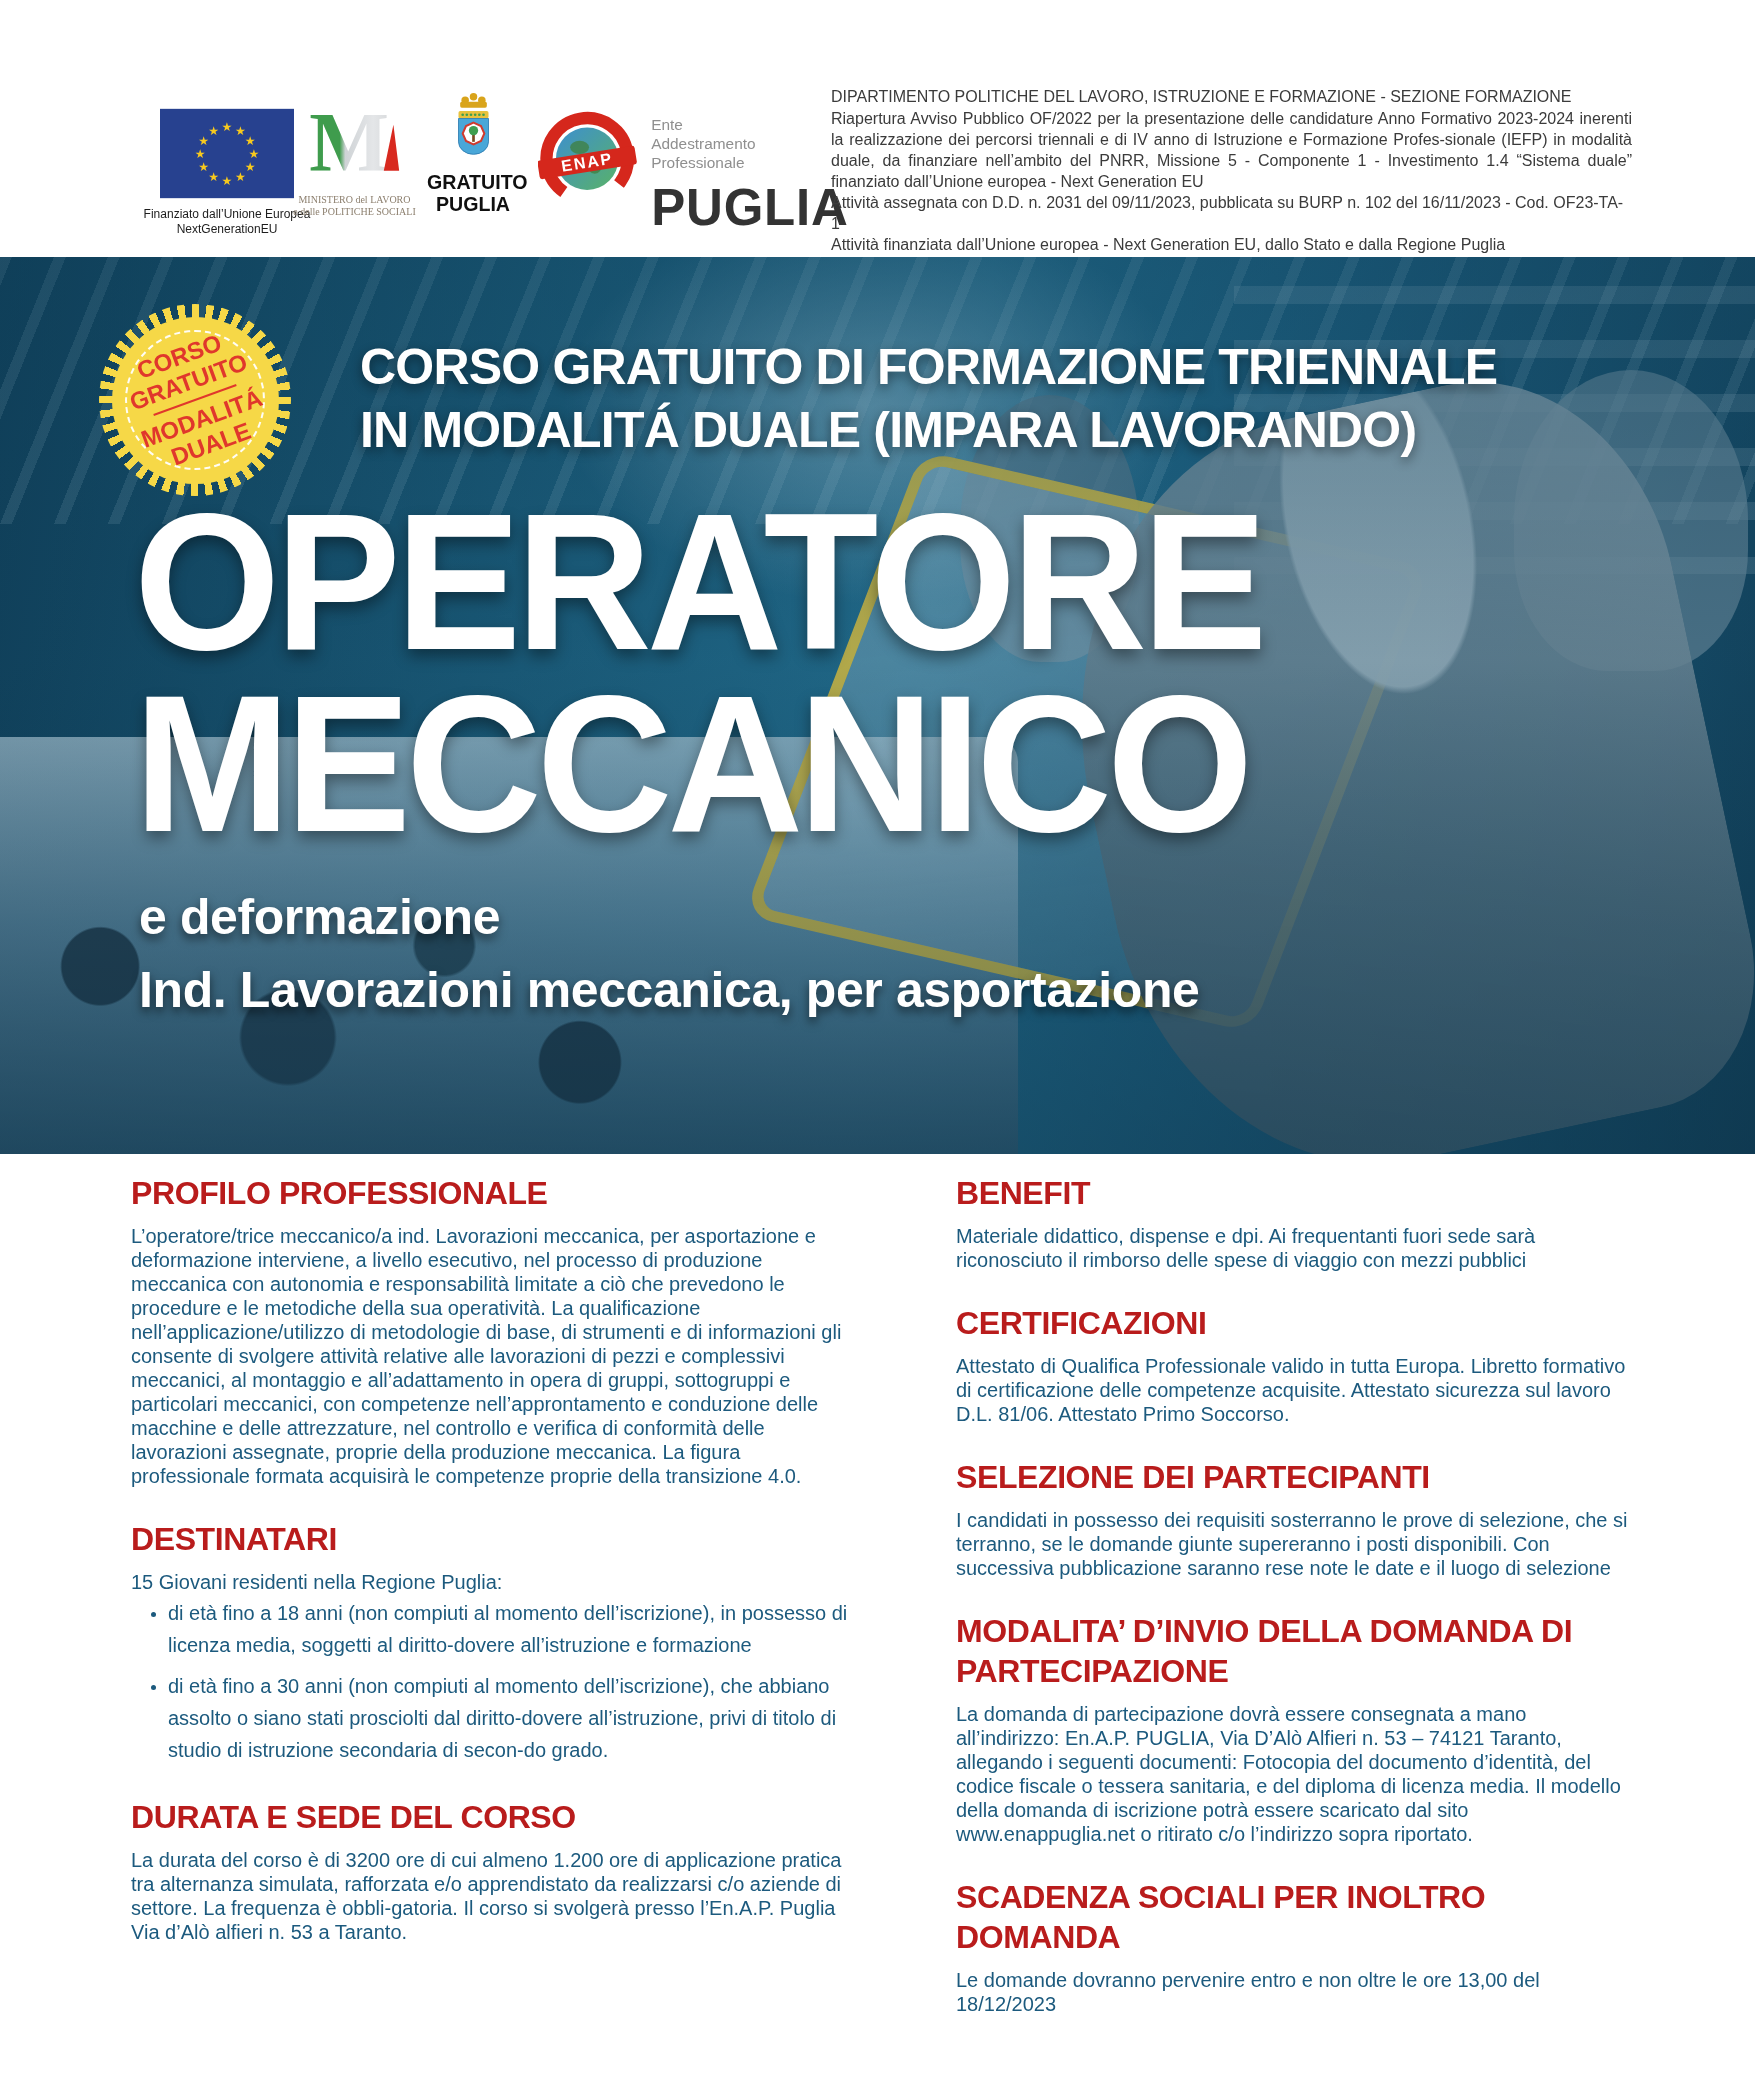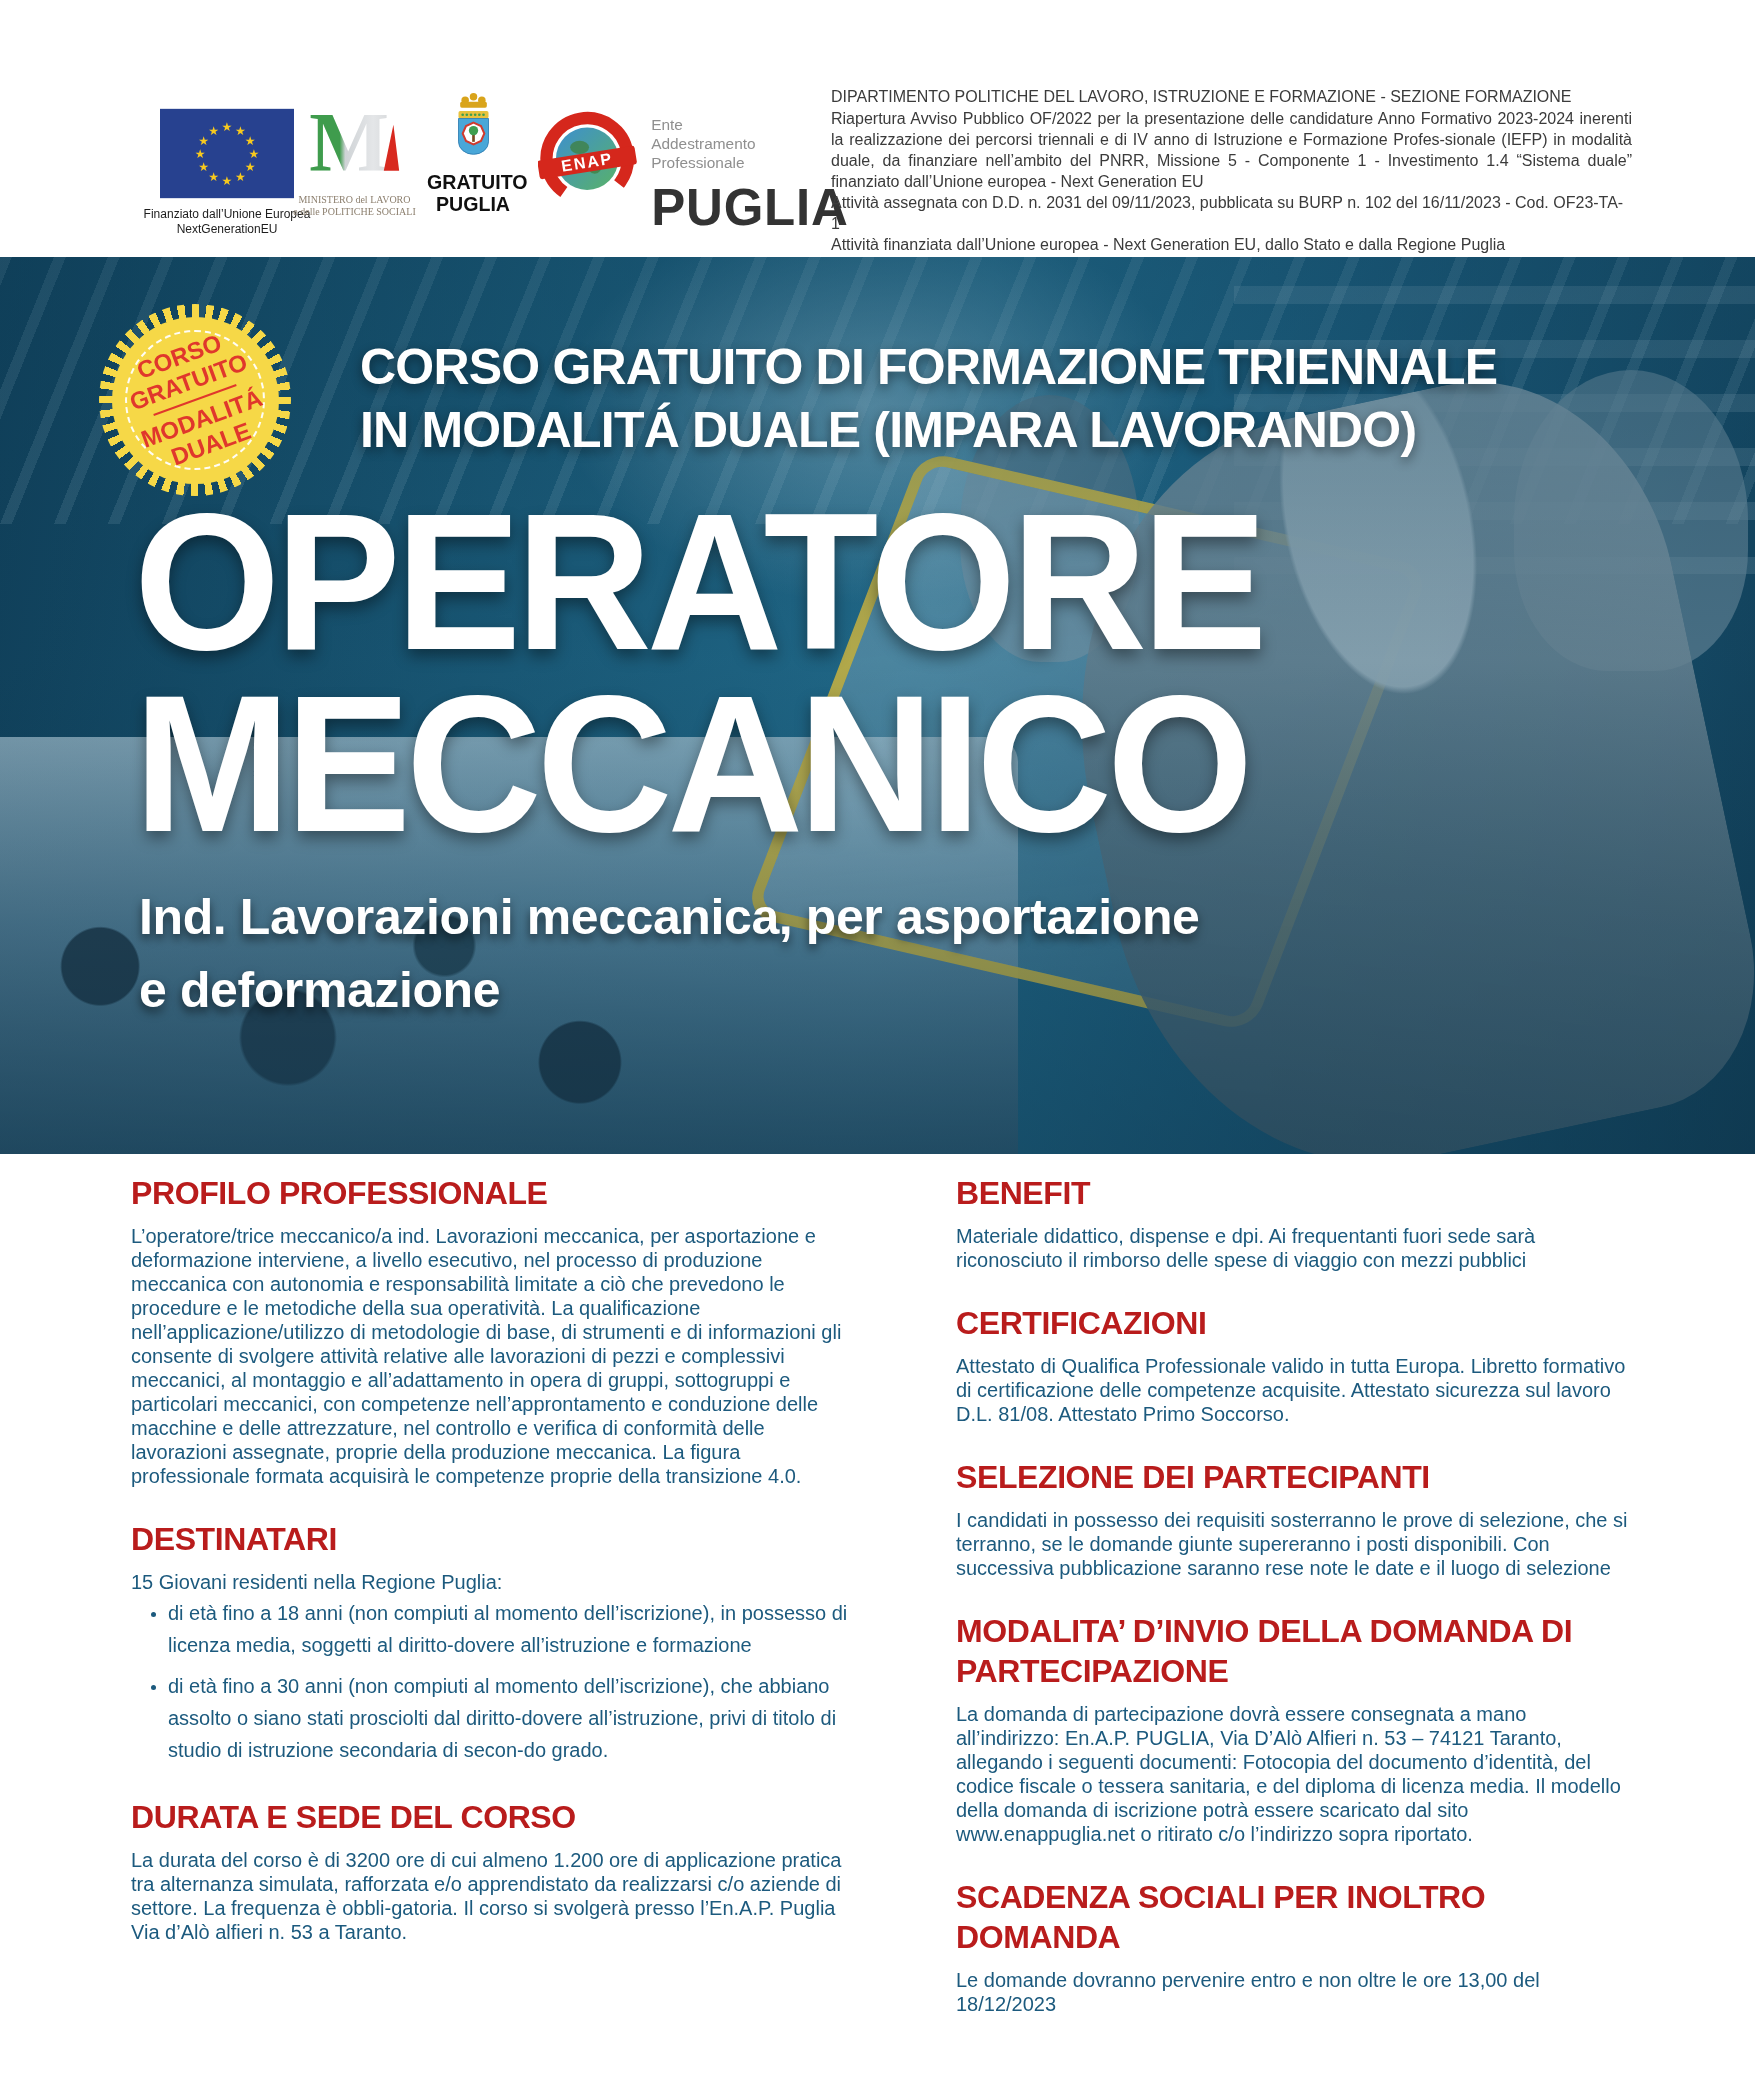--- a/index.html
+++ b/index.html
@@ -218,22 +218,22 @@
     <div>CORSO GRATUITO DI FORMAZIONE TRIENNALE</div>
     <div>IN  MODALITÁ DUALE (IMPARA LAVORANDO)</div>
   </div>
 
   <div class="hero-title">
     <div>OPERATORE</div>
     <div>MECCANICO</div>
   </div>
 
   <div class="hero-sub">
+    <div>e deformazione</div>
     <div>Ind. Lavorazioni meccanica, per asportazione</div>
-    <div>e deformazione</div>
   </div>
 </div>
 
 <div class="col col-left">
   <div class="section">
     <div class="sec-h">PROFILO PROFESSIONALE</div>
     <div class="sec-b">L’operatore/trice meccanico/a ind. Lavorazioni meccanica, per asportazione e deformazione interviene, a livello esecutivo, nel processo di produzione meccanica con autonomia e responsabilità limitate a ciò che prevedono le procedure e le metodiche della sua operatività. La qualificazione nell’applicazione/utilizzo di metodologie di base, di strumenti e di informazioni gli consente di svolgere attività relative alle lavorazioni di pezzi e complessivi meccanici, al montaggio e all’adattamento in opera di gruppi, sottogruppi e particolari meccanici, con competenze nell’approntamento e conduzione delle macchine e delle attrezzature, nel controllo e verifica di conformità delle lavorazioni assegnate, proprie della produzione meccanica. La figura professionale formata acquisirà le competenze proprie della transizione 4.0.</div>
   </div>
   <div class="section">
     <div class="sec-h">DESTINATARI</div>
@@ -249,21 +249,21 @@
   </div>
 </div>
 
 <div class="col col-right">
   <div class="section">
     <div class="sec-h">BENEFIT</div>
     <div class="sec-b">Materiale didattico, dispense e dpi. Ai frequentanti fuori sede sarà riconosciuto il rimborso delle spese di viaggio con mezzi pubblici</div>
   </div>
   <div class="section">
     <div class="sec-h">CERTIFICAZIONI</div>
-    <div class="sec-b">Attestato di Qualifica Professionale valido in tutta Europa. Libretto formativo di certificazione delle competenze acquisite. Attestato sicurezza sul lavoro D.L. 81/08. Attestato Primo Soccorso.</div>
+    <div class="sec-b">Attestato di Qualifica Professionale valido in tutta Europa. Libretto formativo di certificazione delle competenze acquisite. Attestato sicurezza sul lavoro D.L. 81/06. Attestato Primo Soccorso.</div>
   </div>
   <div class="section">
     <div class="sec-h">SELEZIONE DEI PARTECIPANTI</div>
     <div class="sec-b">I candidati in possesso dei requisiti sosterranno le prove di selezione, che si terranno, se le domande giunte supereranno i posti disponibili. Con successiva pubblicazione saranno rese note le date e il luogo di selezione</div>
   </div>
   <div class="section">
     <div class="sec-h">MODALITA’ D’INVIO DELLA DOMANDA DI PARTECIPAZIONE</div>
     <div class="sec-b">La domanda di partecipazione dovrà essere consegnata a mano all’indirizzo: En.A.P. PUGLIA, Via D’Alò Alfieri n. 53 – 74121 Taranto, allegando i seguenti documenti: Fotocopia del documento d’identità, del codice fiscale o tessera sanitaria, e del diploma di licenza media. Il modello della domanda di iscrizione potrà essere scaricato dal sito www.enappuglia.net o ritirato c/o l’indirizzo sopra riportato.</div>
   </div>
   <div class="section">

